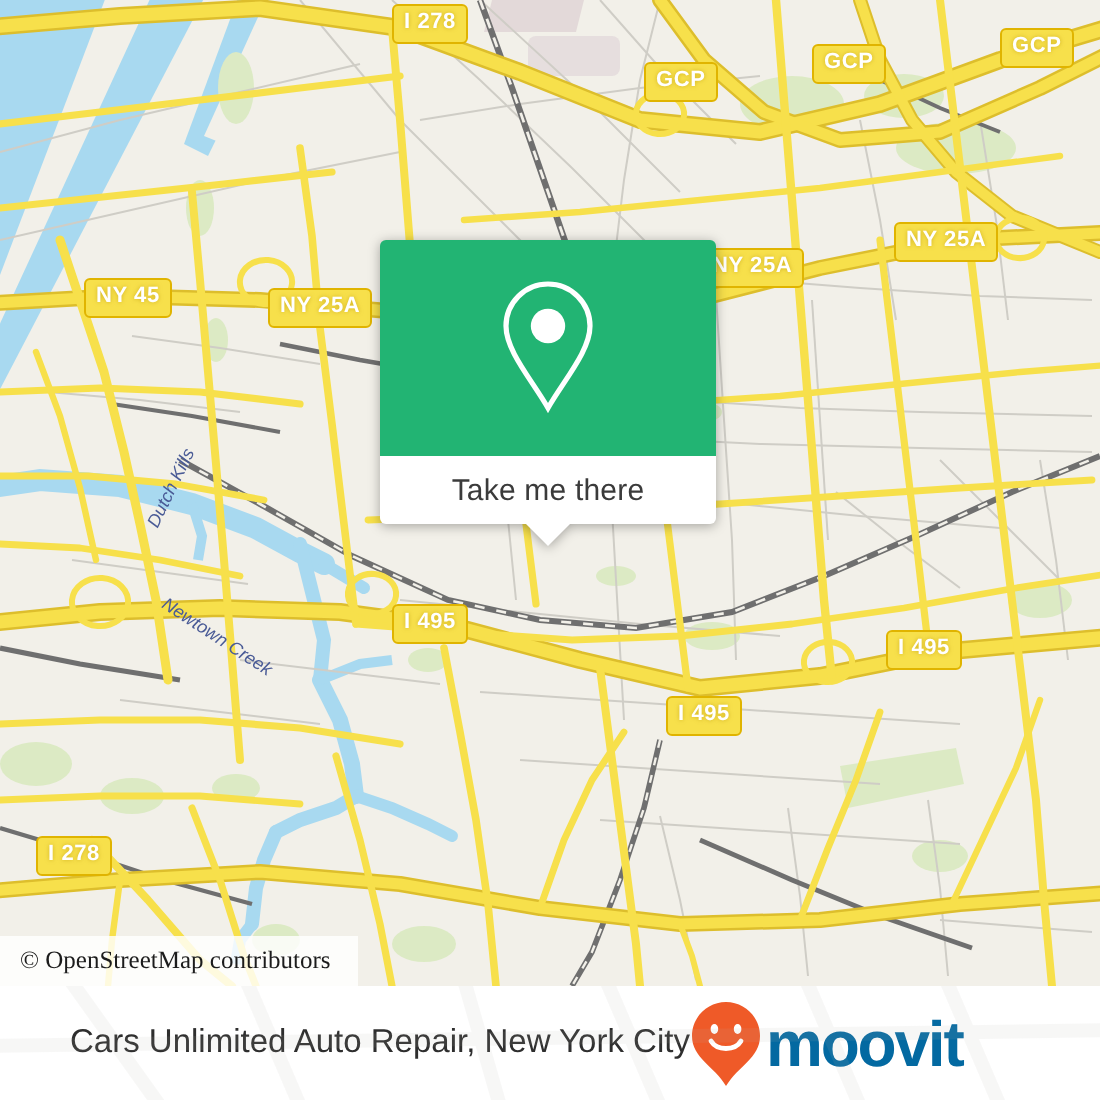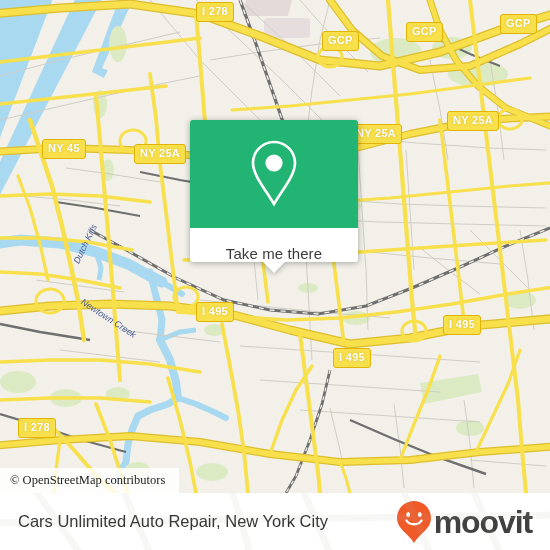--- a/index.html
+++ b/index.html
@@ -87,21 +87,21 @@
     display: flex;
     align-items: center;
     justify-content: center;
   }
   #popup-foot {
     width: 168px;
     height: 34px;
     background: #ffffff;
     border-radius: 0 0 3px 3px;
     display: flex;
-    align-items: flex-end;
+    align-items: center;
     justify-content: center;
     position: relative;
   }
   #popup-label {
     font-size: 15px;
     color: #3b3b3b;
     font-family: "Liberation Sans", sans-serif;
     letter-spacing: .1px;
   }
   #popup-tail {
@@ -116,22 +116,21 @@
   }
 
   
   #footer {
     position: absolute;
     left: 0; top: 493px;
     width: 550px; height: 57px;
     background: #ffffff;
     display: flex;
     align-items: center;
-    justify-content: space-between;
-    padding: 0 18px 0 18px;
+    padding: 0 18px 0 35px;
     overflow: hidden;
   }
   #footer-title {
     font-size: 16.5px;
     color: #2e2e2e;
     font-family: "Liberation Sans", sans-serif;
     white-space: nowrap;
   }
   #brand {
     display: flex;
@@ -393,17 +392,17 @@
 
     <span id="footer-title">Cars Unlimited Auto Repair, New York City</span>
 
     <div id="brand">
       <svg width="36" height="44" viewBox="0 0 36 44">
         <path d="M18 1 C8.6 1 1 8.6 1 18 C1 29 12 33 18 43 C24 33 35 29 35 18 C35 8.6 27.4 1 18 1 Z" fill="#ef5a28"></path>
         <ellipse cx="12.2" cy="14.5" rx="1.9" ry="2.5" fill="#ffffff"></ellipse>
         <ellipse cx="23.8" cy="14.5" rx="1.9" ry="2.5" fill="#ffffff"></ellipse>
         <path d="M 10.5,20.5 C 13.5,25.5 22.5,25.5 25.5,20.5" fill="none" stroke="#ffffff" stroke-width="2.4" stroke-linecap="round"></path>
       </svg>
-      <span id="brand-word" style="color: #404040;">moovit</span>
+      <span id="brand-word" style="color: #0369a1;">moovit</span>
     </div>
   </div>
 
 </div>
 
 </body></html>

